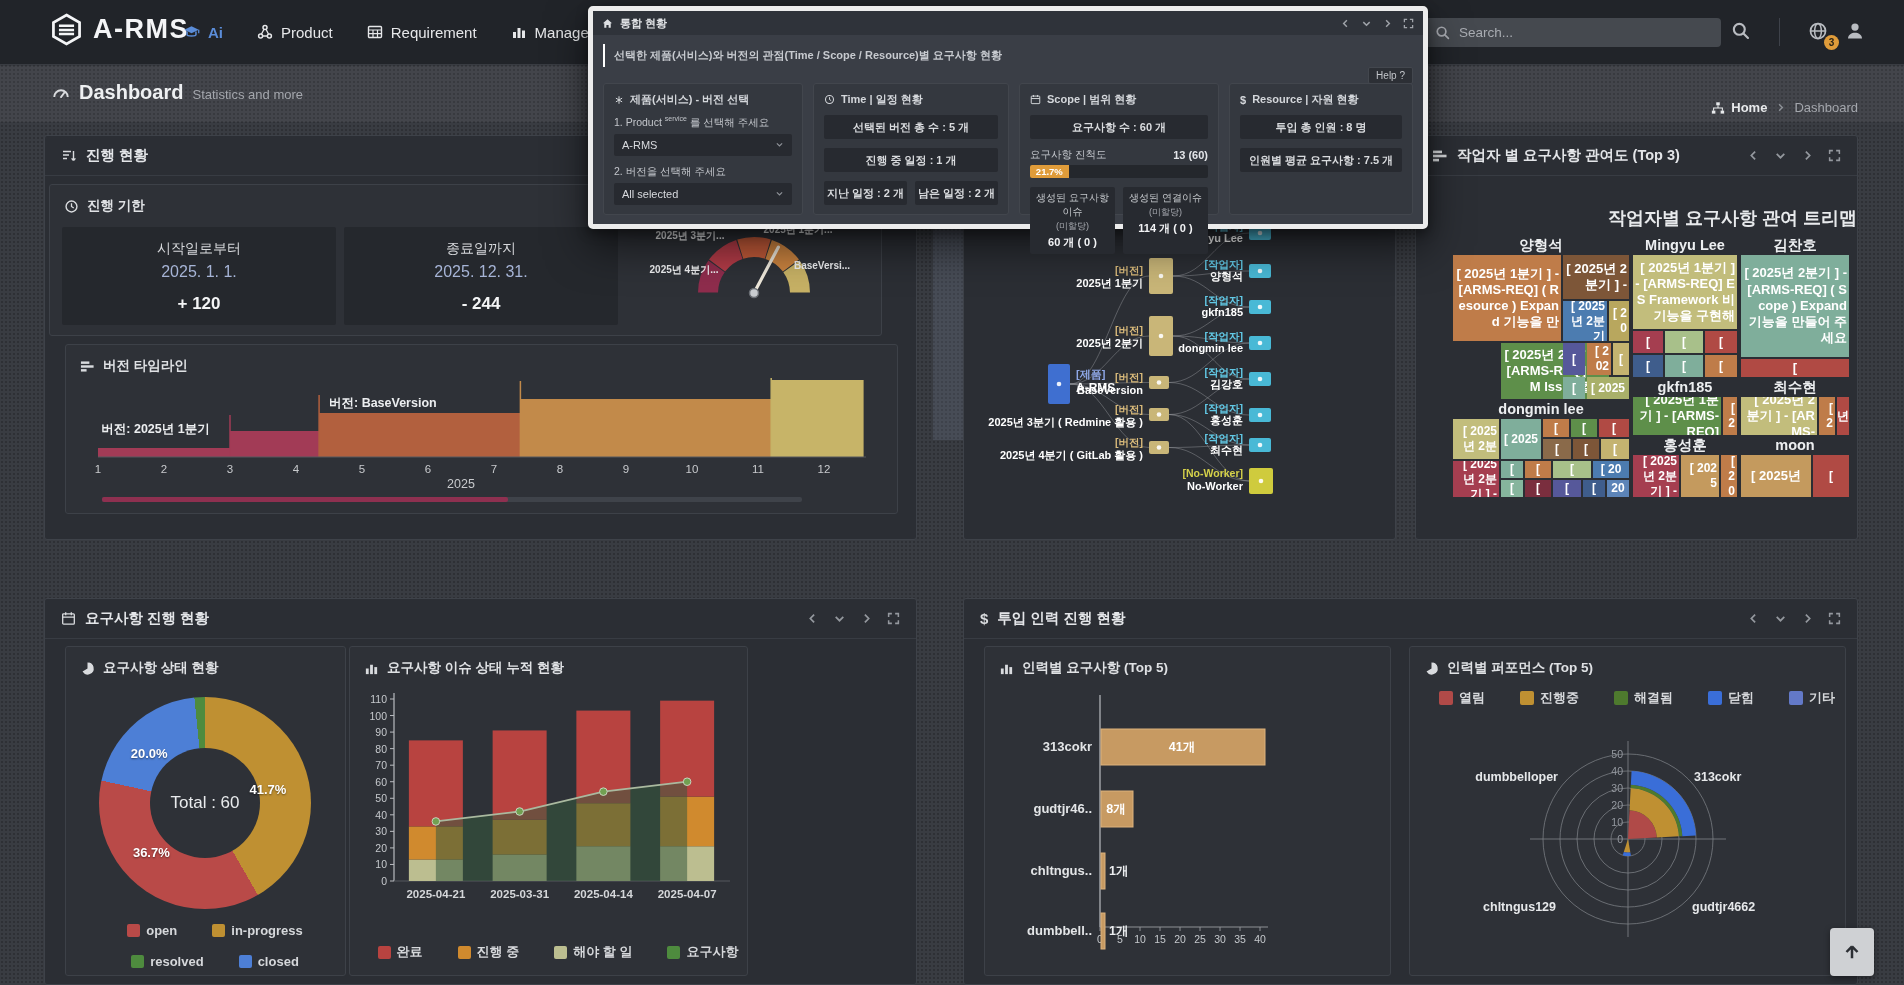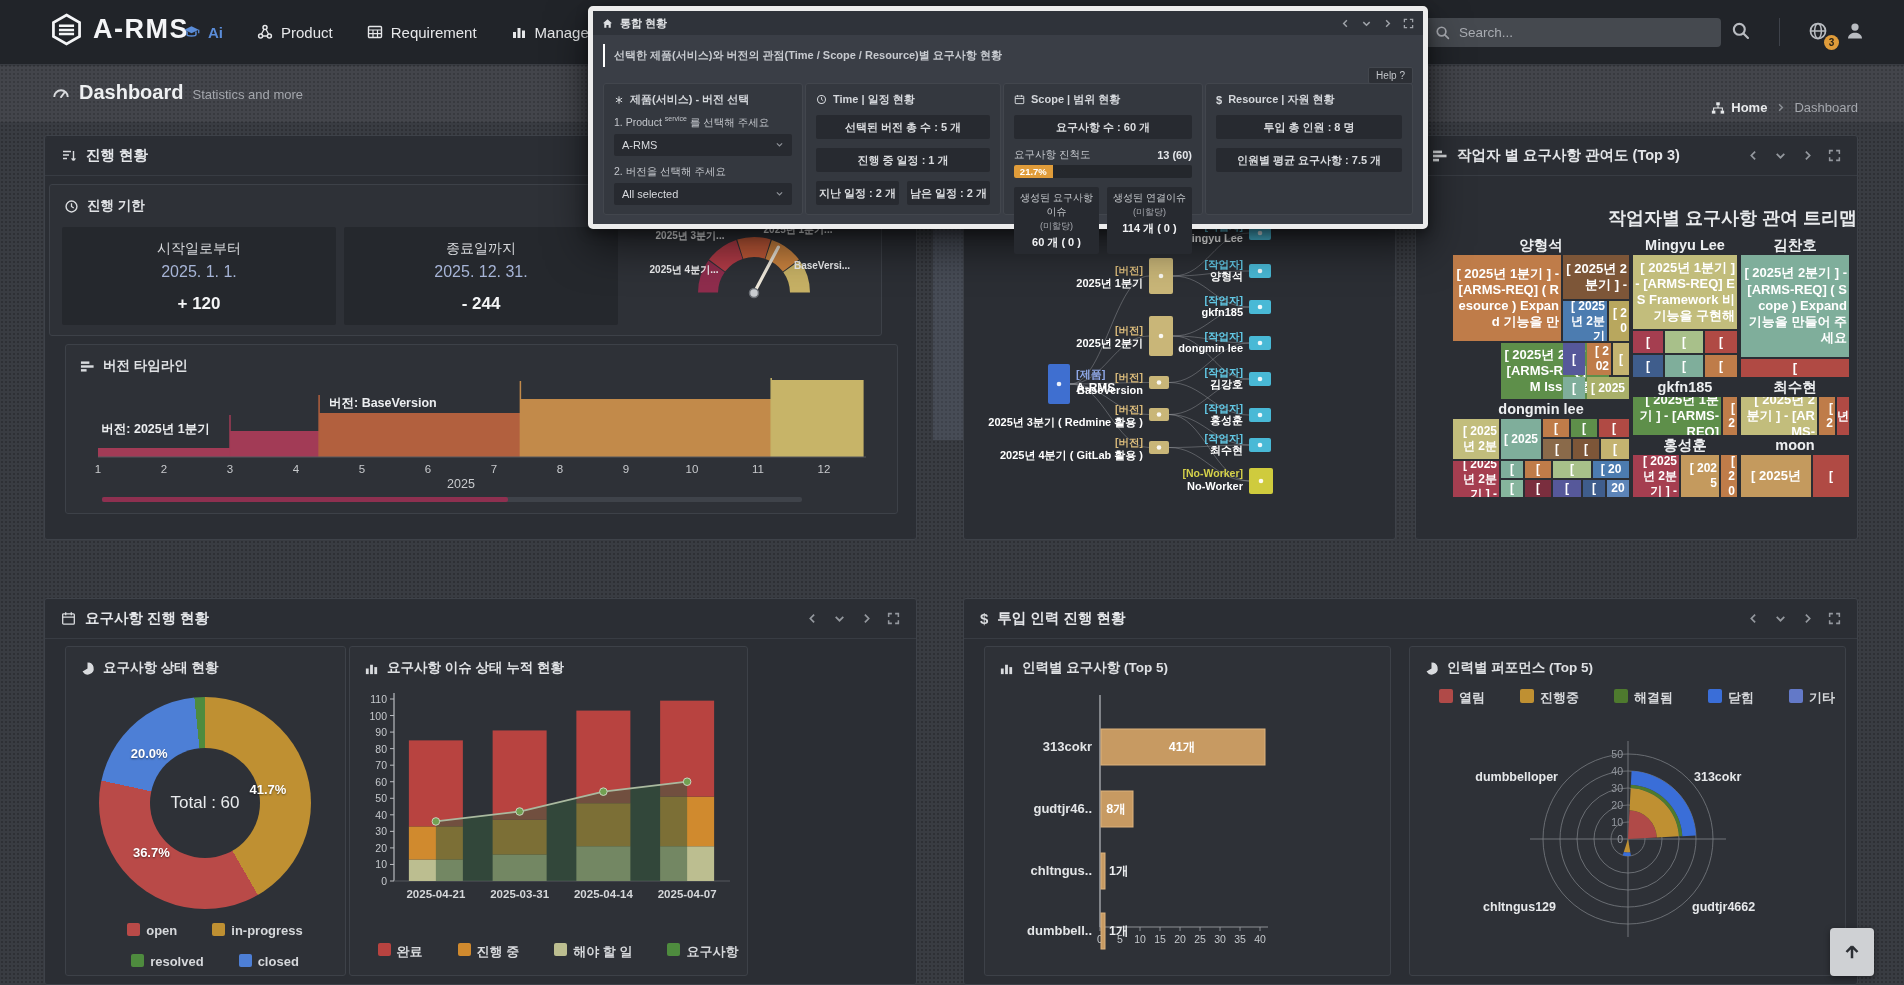--- a/index.html
+++ b/index.html
@@ -63,32 +63,32 @@
   .tm-glabel { height:18px; text-align:center; font-size:14.5px; font-weight:700; color:#eceef0; line-height:18px; }
   .tm-tiles { position:absolute; left:0; top:19px; right:0; bottom:0; }
   .tm-tile { position:absolute; display:flex; align-items:center; justify-content:center; text-align:right; color:#fff; font-weight:600; overflow:hidden; line-height:1.25; word-break:break-all; padding:1px 2px; cursor:pointer; }
 
   
   .donut-wrap { position:absolute; left:33px; top:50px; width:212px; height:212px; }
   .donut { width:212px; height:212px; border-radius:50%; }
   .donut-hole { position:absolute; left:50%; top:50%; width:110px; height:110px; margin:-55px 0 0 -55px; background:#2e3137; border-radius:50%; display:flex; align-items:center; justify-content:center; font-size:17px; color:#e9ebed; }
   .donut-label { position:absolute; font-size:13px; font-weight:600; color:#fff; text-shadow:0 1px 2px rgba(0,0,0,0.5); }
   .legend { display:flex; justify-content:center; align-items:center; gap:16px; flex-wrap:wrap; font-size:13px; color:#d6d8db; }
-  .legend-item { display:flex; gap:6px; font-weight:600; cursor:pointer;padding-left:19px; }
+  .legend-item { display:flex; align-items:center; gap:6px; font-weight:600; cursor:pointer;padding-left:19px; }
   .legend-swatch { width:13px; height:13px; border-radius:2px; }
 
   
   .modal { position:absolute; left:588px; top:6px; width:840px; z-index:60; background:#3a3e46; border:5px solid #ececec; border-radius:5px; box-shadow:0 18px 42px rgba(0,0,0,0.55), 0 4px 12px rgba(0,0,0,0.4); }
   .modal-titlebar { height:24px; background:#2f333a; display:flex; align-items:center; padding:0 9px; gap:7px; }
   .modal-title { font-size:11px; font-weight:700; color:#dfe1e4; }
   .modal-controls { margin-left:auto; display:flex; gap:10px; color:#9fa3a9; align-items:center; }
   .modal-body { position:relative; padding:7px 10px 9px; }
   .modal-sub { font-size:11px; color:#c7cacf; font-weight:600; padding:4px 0 4px 9px; border-left:2px solid #ffffff; margin:2px 0 4px; }
   .help-btn { position:absolute; right:10px; top:32px; font-size:10px; color:#c3c6cb; background:#2c2f35; border:1px solid #43474e; border-radius:2px; padding:2px 7px; cursor:pointer; }
-  .mcards { display:flex; gap:2px; margin-top:16px; }
+  .mcards { display:flex; gap:10px; margin-top:16px; }
   .mcard { background:#34383f; border:1px solid #42464d; border-radius:3px; padding:8px 10px; height:132px; position:relative; }
   .mcard-title { font-size:11px; font-weight:700; color:#d4d7db; display:flex; align-items:center; gap:6px; margin-bottom:8px; }
   .mlabel { font-size:10.5px; color:#c3c6cb; margin:2px 0 4px; }
   .mlabel sup { font-size:7px; }
   .mselect { height:22px; background:#272a30; border-radius:2px; display:flex; align-items:center; padding:0 8px; font-size:11px; color:#d8dade; margin-bottom:9px; cursor:pointer; }
   .mselect .caret { margin-left:auto; color:#8d9197; }
   .pill { height:24px; background:#272a30; border-radius:2px; display:flex; align-items:center; justify-content:center; font-size:11px; font-weight:700; color:#d9dbde; margin-bottom:9px; }
   .pill-row { display:flex; gap:8px; }
   .pill-row .pill { flex:1; }
   .prog-row { display:flex; align-items:center; justify-content:space-between; font-size:10.5px; color:#c3c6cb; margin-top:2px; }

